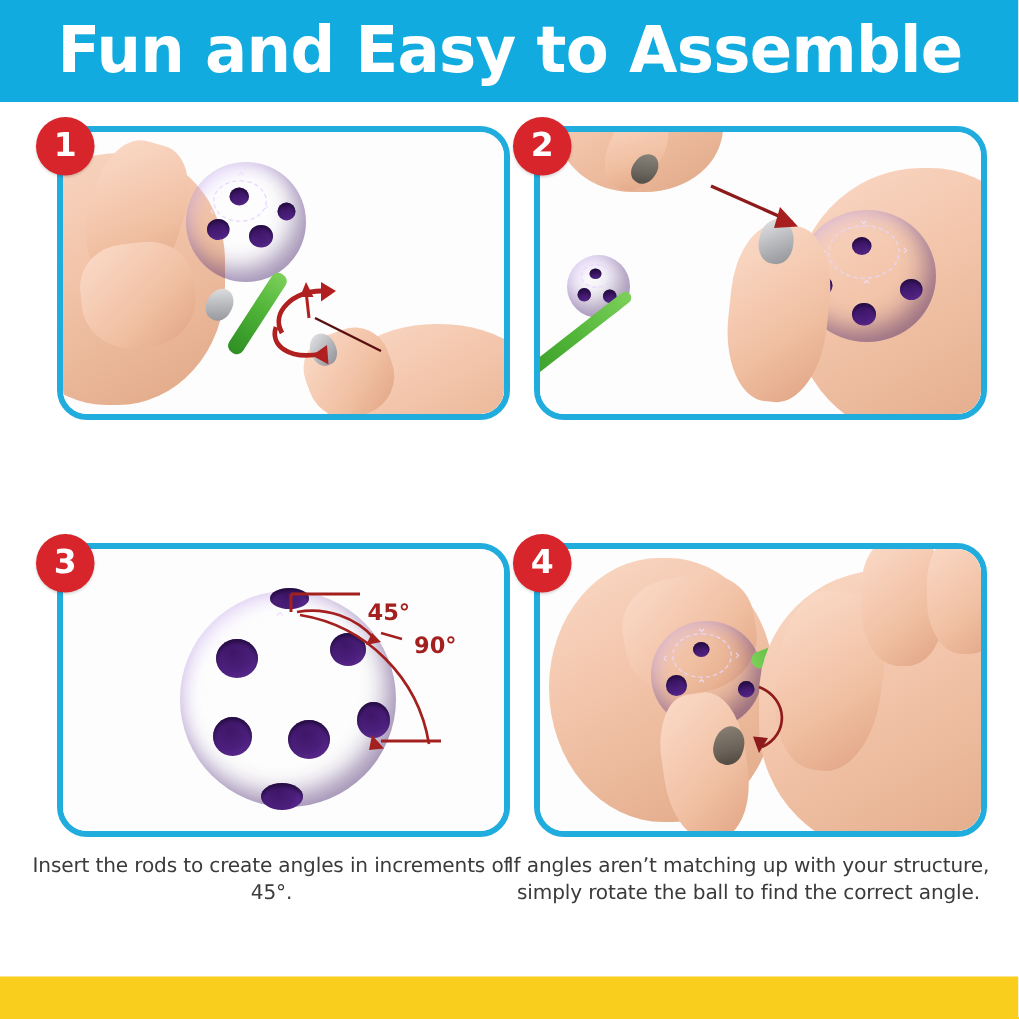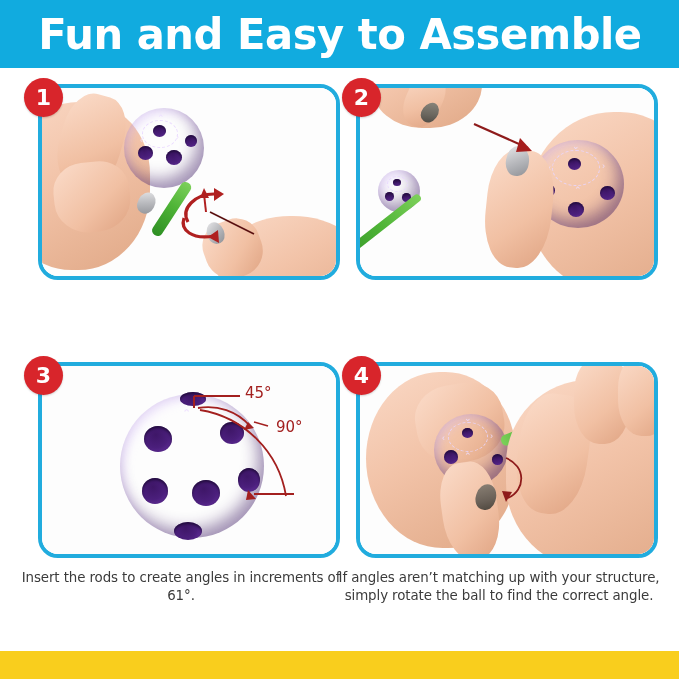--- a/index.html
+++ b/index.html
@@ -160,24 +160,25 @@
     border-radius: 50% 50% 45% 45%;
   }
   .arrow-red {
     position: absolute;
     stroke: #B02020;
     fill: none;
   }
   .angle-label {
     position: absolute;
     color: #A3201F;
-    font-weight: 400;
+    font-weight: 700;
     font-family: "DejaVu Sans", sans-serif;
     font-size: 15px;
     white-space: nowrap;
+    margin-top: 15px;
   }
 </style>
 </head>
 <body>
 
 <div class="header-band">
   <div class="header-title">Fun and Easy to Assemble</div>
 </div>
 
 <div class="steps-grid">
@@ -285,24 +286,24 @@
           <path d="M12 14 L58 14" stroke="#A3201F" stroke-width="2" fill="none"></path>
           <path d="M12 14 L12 26" stroke="#A3201F" stroke-width="2" fill="none"></path>
           <path d="M16 26 A 56 56 0 0 1 68 44" stroke="#A3201F" stroke-width="1.8" fill="none"></path>
           <path d="M66 40 L72 46 L62 48 Z" fill="#A3201F" stroke="none"></path>
           <path d="M72 40 L86 44" stroke="#A3201F" stroke-width="1.6" fill="none"></path>
           <path d="M18 28 A 104 104 0 0 1 104 114" stroke="#A3201F" stroke-width="1.8" fill="none"></path>
           <path d="M72 112 L112 112" stroke="#A3201F" stroke-width="2" fill="none"></path>
           <path d="M66 108 L74 117 L64 118 Z" fill="#A3201F" stroke="none"></path>
         </svg>
         <div class="angle-label" style="left:203px; top:18px;">45°</div>
-        <div class="angle-label" style="left:234px; top:52px;">90°</div>
+        <div class="angle-label" style="left:234px; top:40px;">90°</div>
       </div>
     </div>
-    <div class="caption">Insert the rods to create angles in increments of 61°.</div>
+    <div class="caption">Insert the rods to create angles in increments of 45°.</div>
   </div>
 
   <div class="step step-4">
     <div class="photo-frame">
       <div class="badge">4</div>
       <div class="photo-clip">
 
         <div class="hand" style="left:6px; top:6px; width:150px; height:176px; border-radius:50% 48% 46% 52%;"></div>
         <div class="finger" style="left:56px; top:18px; width:88px; height:78px; transform:rotate(-10deg);"></div>
 

